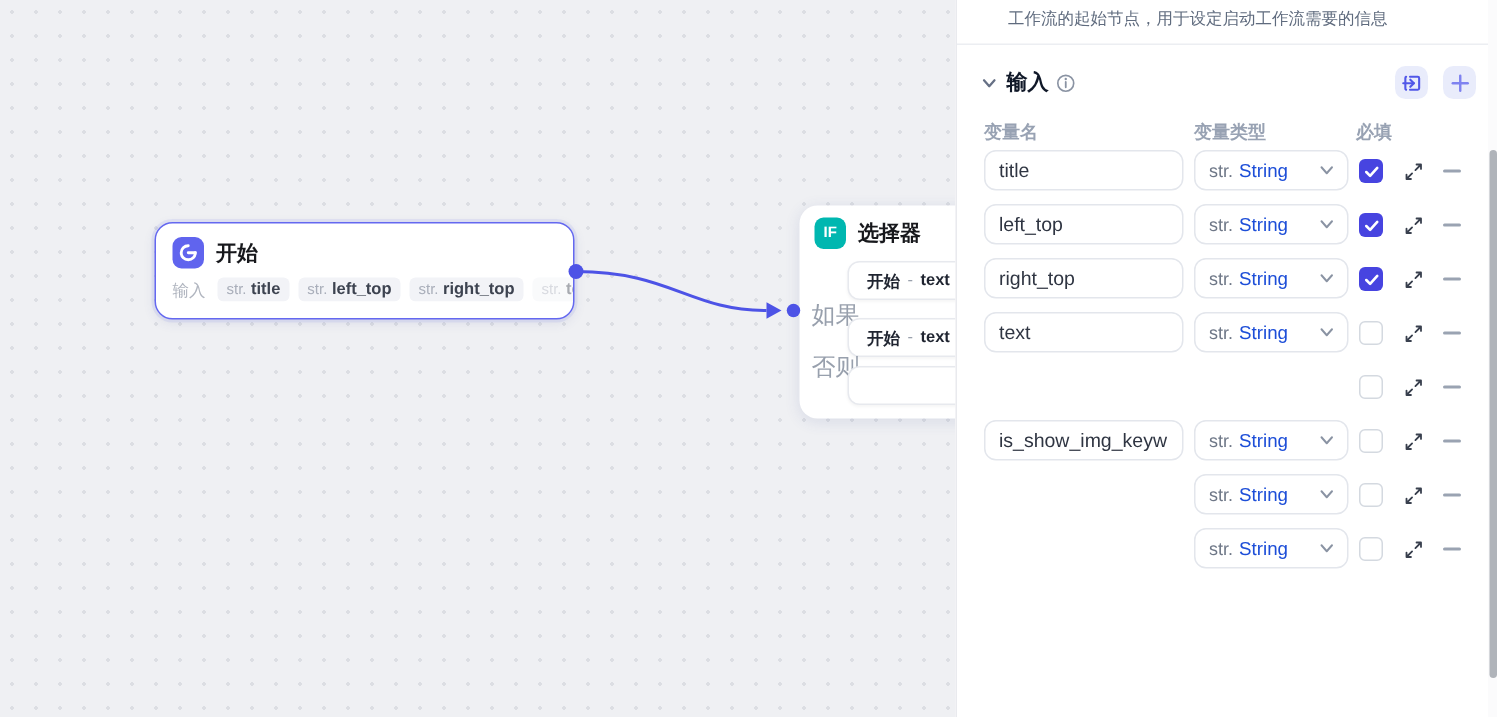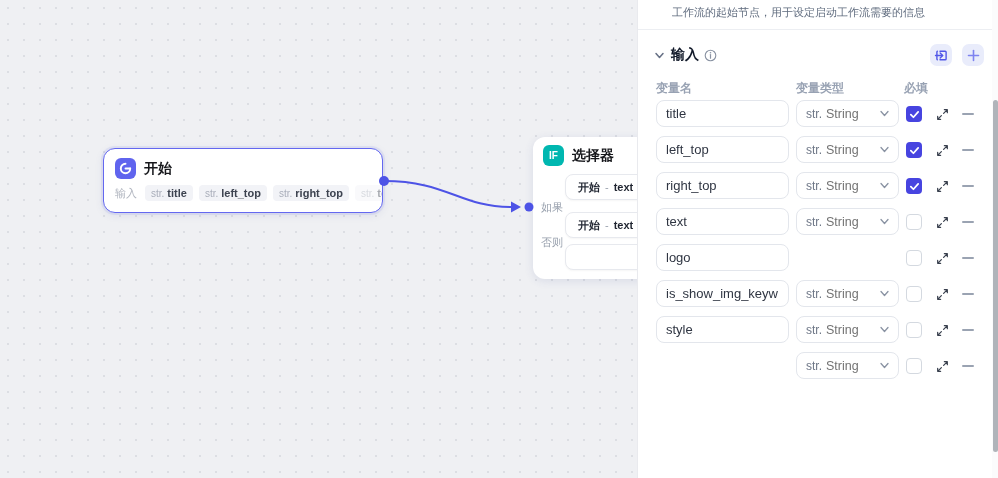--- a/index.html
+++ b/index.html
@@ -26,21 +26,21 @@
   .tag-row .io-label { font-size:11px; color:#b0b5bf; margin-right:2px; flex:0 0 auto; }
   .var-tag { background:#f2f3f7; border-radius:4px; padding:2px 6px; font-size:11px; display:inline-flex;
     align-items:center; flex:0 0 auto; }
   .var-tag .pfx { font-size:10px; color:#a9aeba; margin-right:3px; }
   .var-tag .nm { font-weight:700; color:#3d4350; }
   .var-tag.faded { opacity:.45; }
 
   .selector-node { left:533px; top:137px; width:150px; height:142px;
     box-shadow:0 2px 10px rgba(60,70,150,.12); }
   .selector-node .node-icon { background:#00b7b0; color:#fff; font-size:10px; font-weight:700; }
-  .case-label { position:absolute; left:8px; font-size:11px; color:#98a0ad;text-align:right; }
+  .case-label { position:absolute; left:8px; font-size:16px; color:#98a0ad;text-align:right; }
   .cond-box { position:absolute; left:32px; width:120px; height:26px; background:#fff;
     border:1px solid #e7e9ee; border-radius:8px; box-shadow:0 1px 2px rgba(0,0,0,.04);
     display:flex; align-items:center; padding-left:12px; font-size:11px; white-space:nowrap; }
   .cond-box .lft,.cond-box .rgt { font-weight:700; color:#1f2430; }
   .cond-box .op { color:#9aa1ad; margin:0 5px; }
 
   
   .panel { position:absolute; left:637px; top:0; width:361px; height:478px; background:#fff;
     border-left:1px solid #e9eaee; z-index:10; }
   .panel-desc { padding:5px 18px 9px 34px; font-size:11px; color:#5f6b7e;
@@ -57,21 +57,21 @@
 
   .rows-wrap { position:absolute; left:0; top:96px; width:361px; }
   .var-row { position:relative; height:36px; }
   .var-name-input { position:absolute; left:18px; top:4px; width:133px; height:27px;
     border:1px solid #e3e6ec; border-radius:8px; padding:0 9px; font-size:13px; color:#2f3542;
     font-family:inherit; background:#fff; outline:none; }
   .var-type-select { position:absolute; left:158px; top:4px; width:103px; height:27px;
     border:1px solid #e3e6ec; border-radius:8px; background:#fff; display:flex; align-items:center;
     padding:0 8px 0 9px; cursor:pointer; }
   .type-prefix { font-size:12px; color:#6e7787; margin-right:4px; }
-  .type-text { font-size:12.5px; color:#737373; }
+  .type-text { font-size:12.5px; color:#1d4ed8; }
   .type-img-icon { margin-right:5px; display:flex; }
   .sel-chevron { margin-left:auto; display:flex; }
   .checkbox { position:absolute; left:268px; top:10px; width:16px; height:16px; border-radius:4px;
     border:1.5px solid #d4d9e0; background:#fff; cursor:pointer; display:flex; align-items:center;
     justify-content:center; }
   .checkbox.checked { border:none; background:#4744e0; }
   .expand-btn { position:absolute; left:297px; top:11px; width:14px; height:14px; cursor:pointer;
     display:flex; align-items:center; justify-content:center; }
   .remove-btn { position:absolute; left:323px; top:11px; width:14px; height:14px; cursor:pointer;
     display:flex; align-items:center; justify-content:center; }
@@ -285,21 +285,20 @@
             <svg width="13" height="13" viewBox="0 0 14 14">
               <path d="M8.2 5.8 L12.2 1.8 M12.2 1.8 H9 M12.2 1.8 V5" fill="none" stroke="#39404e" stroke-width="1.3" stroke-linecap="round"></path>
               <path d="M5.8 8.2 L1.8 12.2 M1.8 12.2 H5 M1.8 12.2 V9" fill="none" stroke="#39404e" stroke-width="1.3" stroke-linecap="round"></path>
             </svg>
           </div>
           <div class="remove-btn">
             <div class="remove-bar"></div>
           </div>
         </div>
         <div class="var-row">
-          <input class="var-name-input" type="text" value="logo" style="">
           <div class="checkbox"></div>
           <div class="expand-btn">
             <svg width="13" height="13" viewBox="0 0 14 14">
               <path d="M8.2 5.8 L12.2 1.8 M12.2 1.8 H9 M12.2 1.8 V5" fill="none" stroke="#39404e" stroke-width="1.3" stroke-linecap="round"></path>
               <path d="M5.8 8.2 L1.8 12.2 M1.8 12.2 H5 M1.8 12.2 V9" fill="none" stroke="#39404e" stroke-width="1.3" stroke-linecap="round"></path>
             </svg>
           </div>
           <div class="remove-btn">
             <div class="remove-bar"></div>
           </div>
@@ -320,21 +319,20 @@
             <svg width="13" height="13" viewBox="0 0 14 14">
               <path d="M8.2 5.8 L12.2 1.8 M12.2 1.8 H9 M12.2 1.8 V5" fill="none" stroke="#39404e" stroke-width="1.3" stroke-linecap="round"></path>
               <path d="M5.8 8.2 L1.8 12.2 M1.8 12.2 H5 M1.8 12.2 V9" fill="none" stroke="#39404e" stroke-width="1.3" stroke-linecap="round"></path>
             </svg>
           </div>
           <div class="remove-btn">
             <div class="remove-bar"></div>
           </div>
         </div>
         <div class="var-row">
-          <input class="var-name-input" type="text" value="style" style="">
           <div class="var-type-select">
             <span class="type-prefix">str.</span>
             <span class="type-text">String</span>
             <span class="sel-chevron">
               <svg width="11" height="11" viewBox="0 0 11 11">
                 <polyline points="2,3.5 5.5,7.5 9,3.5" fill="none" stroke="#8a93a3" stroke-width="1.3" stroke-linecap="round" stroke-linejoin="round"></polyline>
               </svg>
             </span>
           </div>
           <div class="checkbox"></div>

